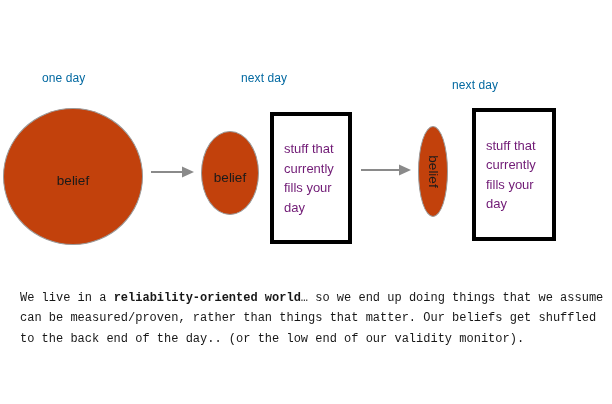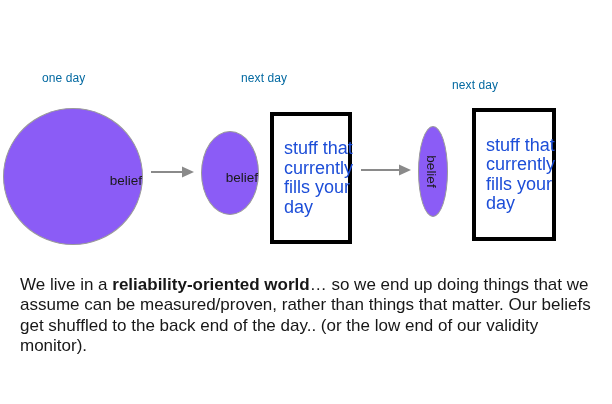--- a/index.html
+++ b/index.html
@@ -32,25 +32,25 @@
   }
   #label-one-day   { left: 42px;  top: 71px; }
   #label-next-day-1{ left: 241px; top: 71px; }
   #label-next-day-2{ left: 452px; top: 78px; }
 
   
   .ellipse {
     position: absolute;
     border: 1px solid #9a9a9a;
     border-radius: 50%;
-    background: #8b5cf6;
+    background: #c2410c;
     box-sizing: border-box;
     display: flex;
     align-items: center;
-    justify-content: flex-end;
+    justify-content: center;
   }
   .ellipse .shape-text {
     font-size: 13.5px;
     line-height: 15px;
     color: #1a1a1a;
     white-space: nowrap;
   }
 
   #circle-belief-large {
     left: 3px;
@@ -88,23 +88,23 @@
   
   .stuff-box {
     position: absolute;
     border: 4px solid #000000;
     background: #ffffff;
     box-sizing: border-box;
     display: flex;
     align-items: center;
   }
   .stuff-box .shape-text {
-    font-size: 18px;
+    font-size: 13px;
     line-height: 19.5px;
-    color: #1d4ed8;
+    color: #701a75;
     padding-left: 10px;
     padding-right: 4px;
     white-space: pre-line;
   }
   #box-stuff-1 {
     left: 270px;
     top: 112px;
     width: 82px;
     height: 132px;
   }
@@ -120,25 +120,26 @@
     position: absolute;
     height: 14px;
   }
   #arrow-1 { left: 151px; top: 165px; width: 44px; }
   #arrow-2 { left: 361px; top: 163px; width: 51px; }
 
   
   #caption-block {
     position: absolute;
     left: 20px;
-    top: 275px;
+    top: 288px;
     width: 585px;
-    font-size: 17px;
+    font-size: 12px;
     line-height: 20.3px;
     color: #171717;
+    font-family: Liberation Mono, monospace;
   }
   #caption-body { margin: 0; text-align: left; }
   #caption-body .bold { font-weight: bold; }
   #caption-attribution {
     margin: 0;
     text-align: right;
     padding-right: 2px;
   }
   #caption-attribution .italic { font-style: italic; }
 </style>

